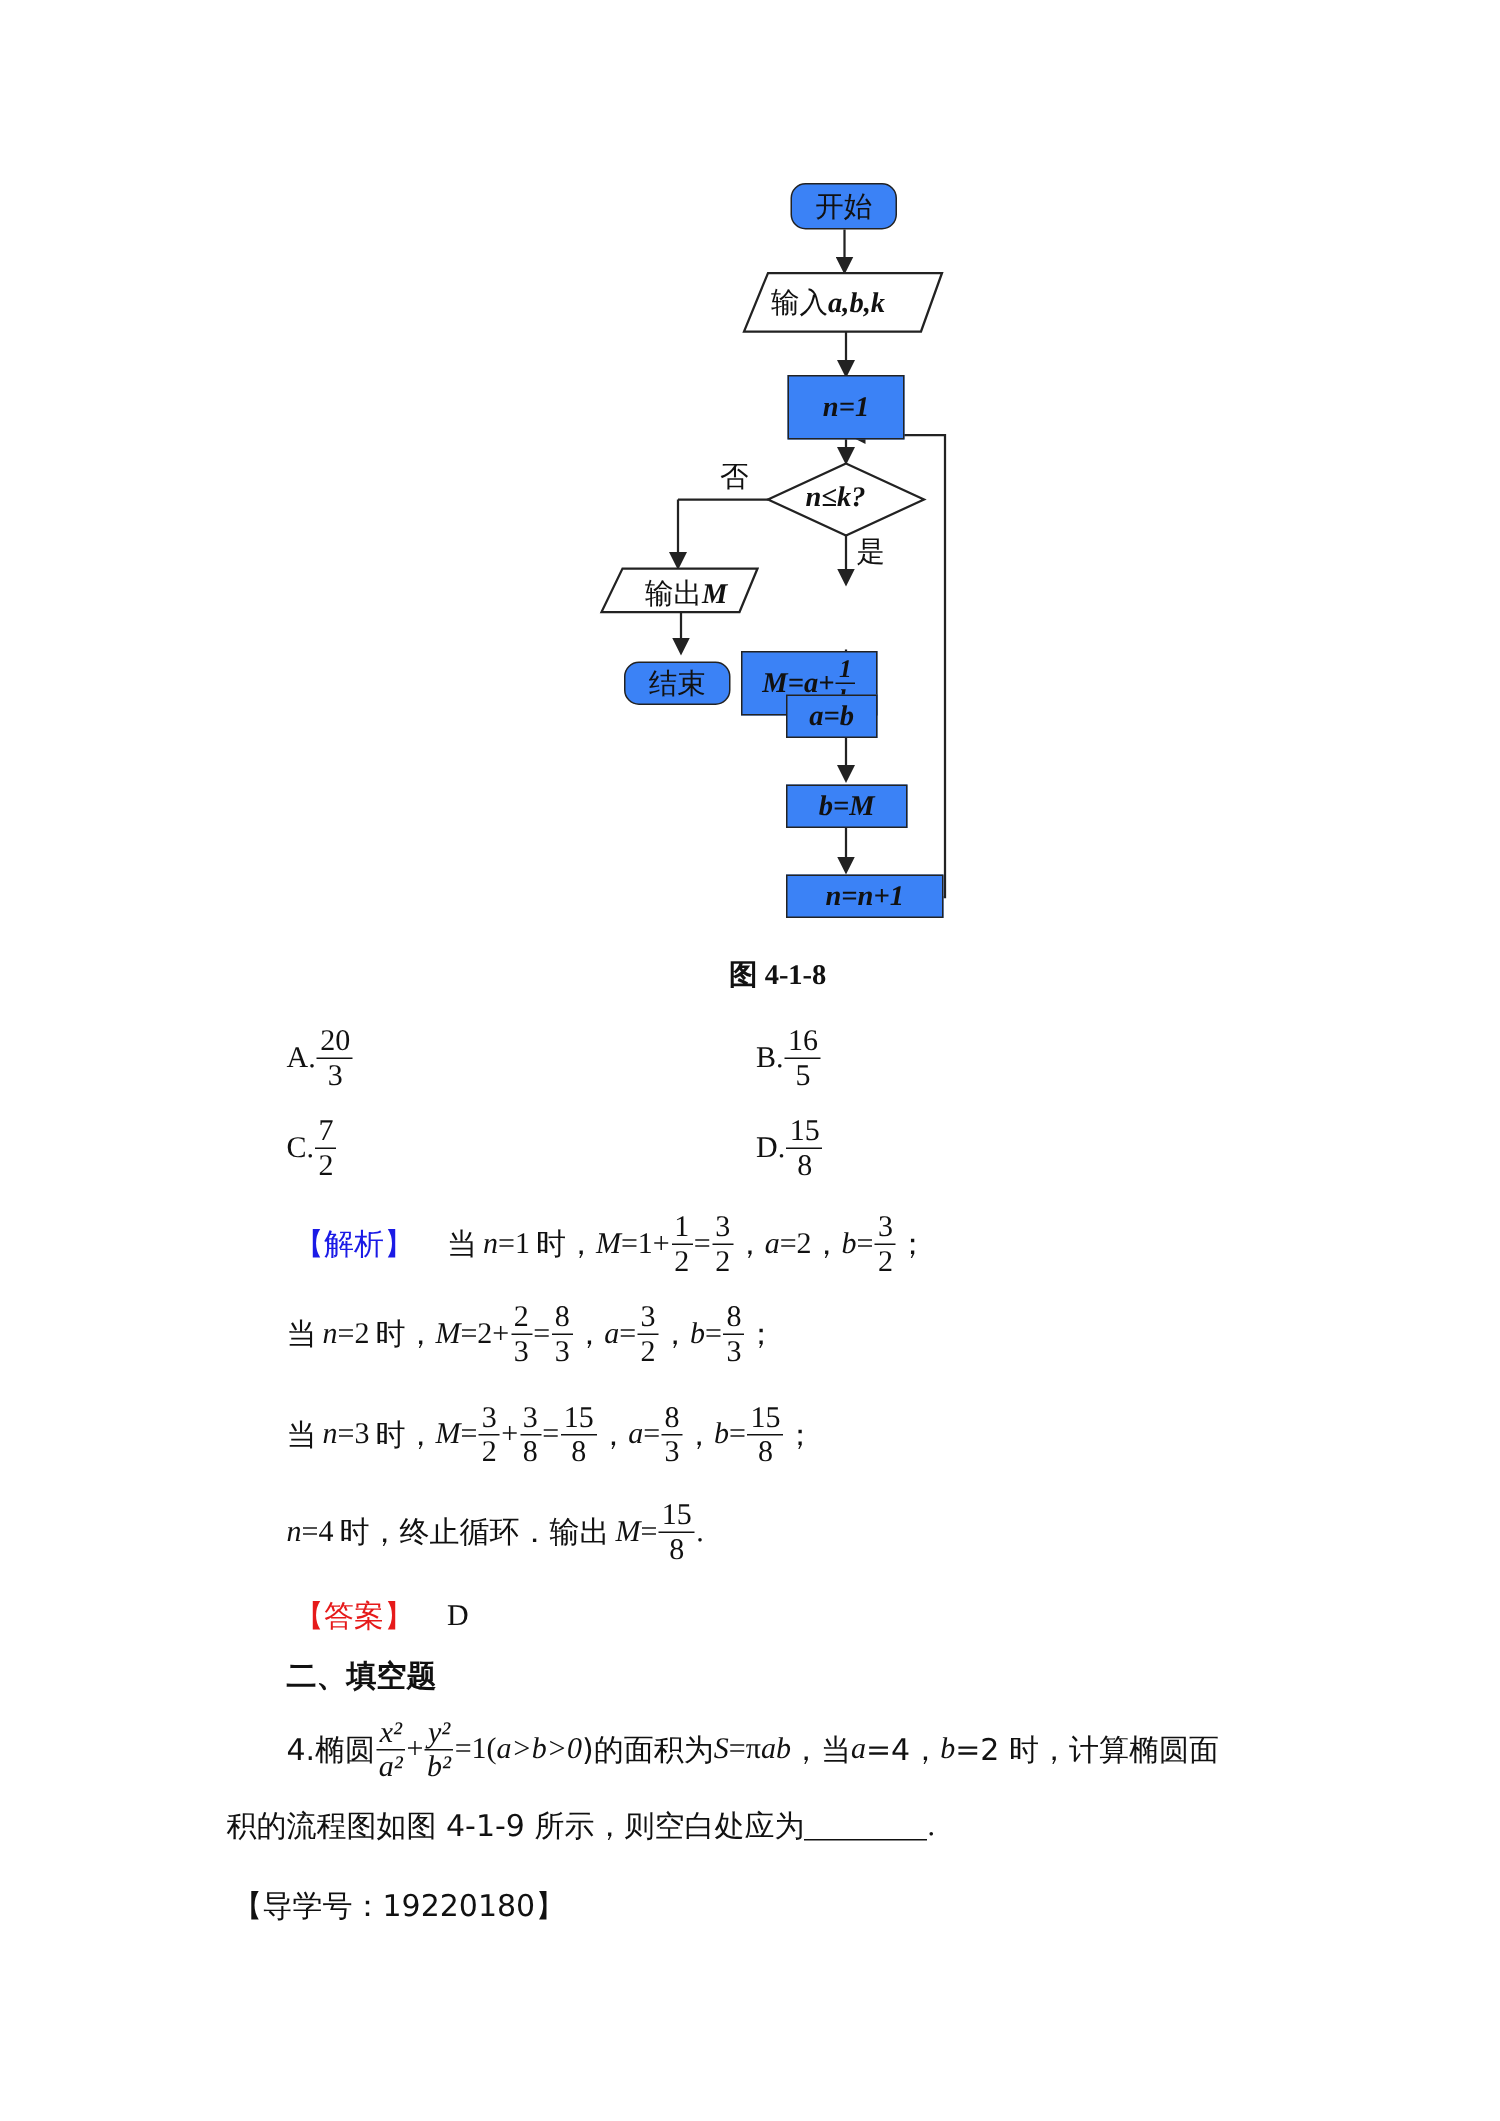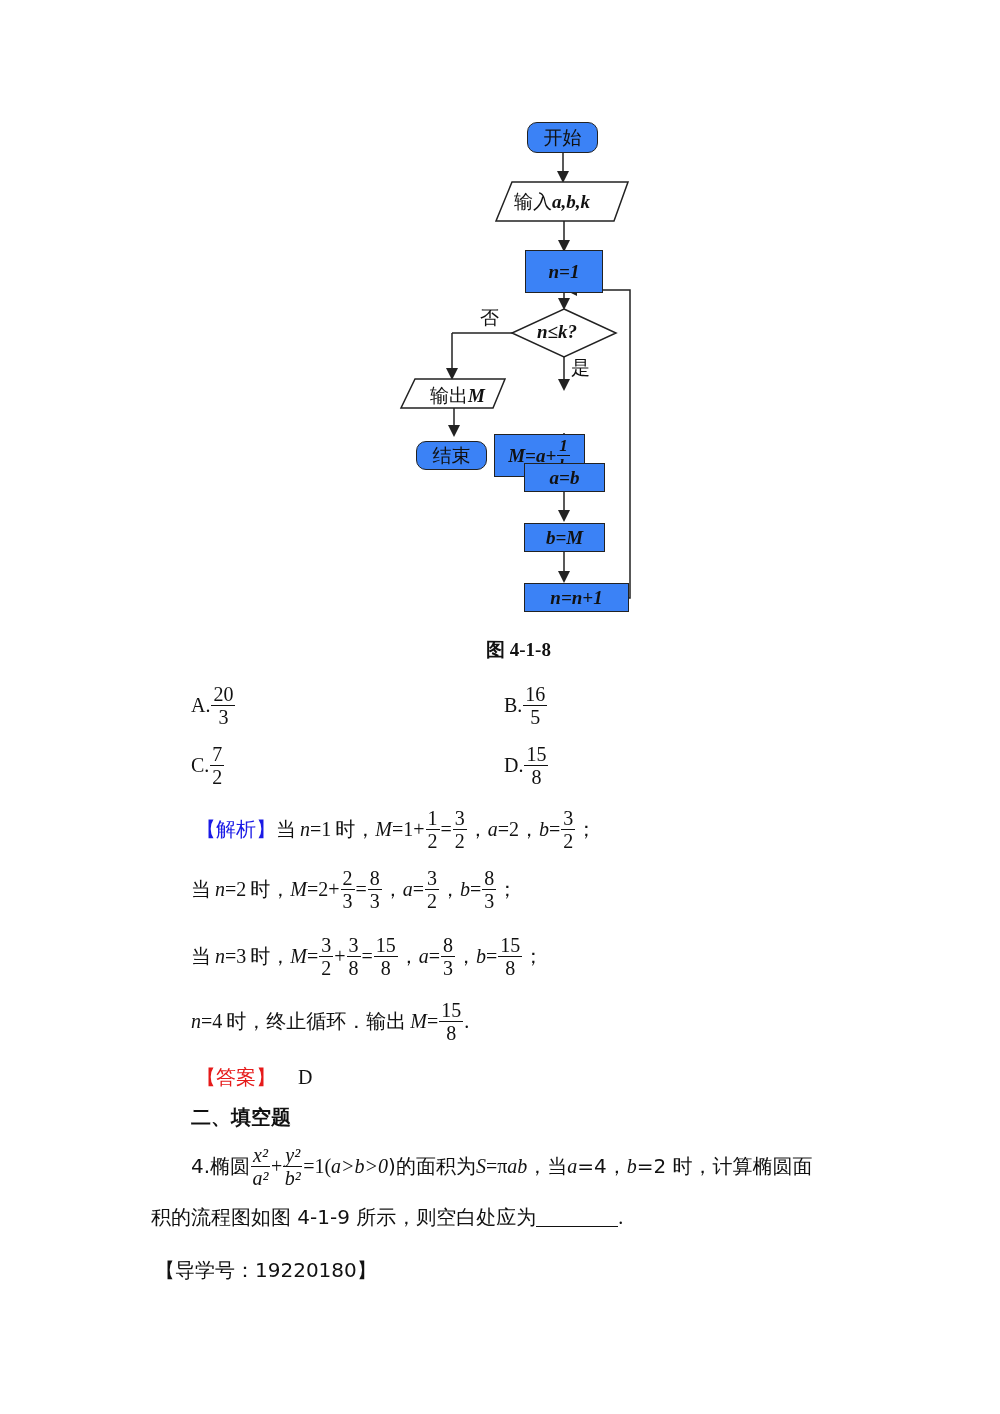--- a/index.html
+++ b/index.html
@@ -80,21 +80,21 @@
   </div>
 
   <div class="fc-box" style="left:494px;top:390px;width:91px;height:43px;margin-top:44px;">
     <span class="bi">M=a+</span>
     <span class="frac bi" style="font-size:17px;">
       <span class="num">1</span>
       <span class="den">b</span>
     </span>
   </div>
 
-  <div class="fc-box" style="left:524px;top:463px;width:81px;height:29px;">
+  <div class="fc-box" style="left:524px;top:463px;width:61px;height:29px;">
     <span class="bi">a=b</span>
   </div>
 
   <div class="fc-box" style="left:524px;top:523px;width:81px;height:29px;">
     <span class="bi">b=M</span>
   </div>
 
   <div class="fc-box" style="left:524px;top:583px;width:105px;height:29px;">
     <span class="bi">n=n+1</span>
   </div>
@@ -127,21 +127,21 @@
 </div>
 <div class="line" style="left:504px;top:744px;">
   <span>D.</span>
   <span class="frac">
     <span class="num">15</span>
     <span class="den">8</span>
   </span>
 </div>
 
 <div class="line" style="left:196px;top:808px;">
-  <span class="cn blue" style="">【解析】</span>
+  <span class="cn blue" style="margin-right:22px;">【解析】</span>
   <span class="cn">当</span>
   <span class="it" style="margin-left:4px;">n</span>
   <span>=1</span>
   <span class="cn" style="margin-left:4px;">时，</span>
   <span class="it">M</span>
   <span>=1+</span>
   <span class="frac">
       <span class="num">1</span>
       <span class="den">2</span>
     </span>

